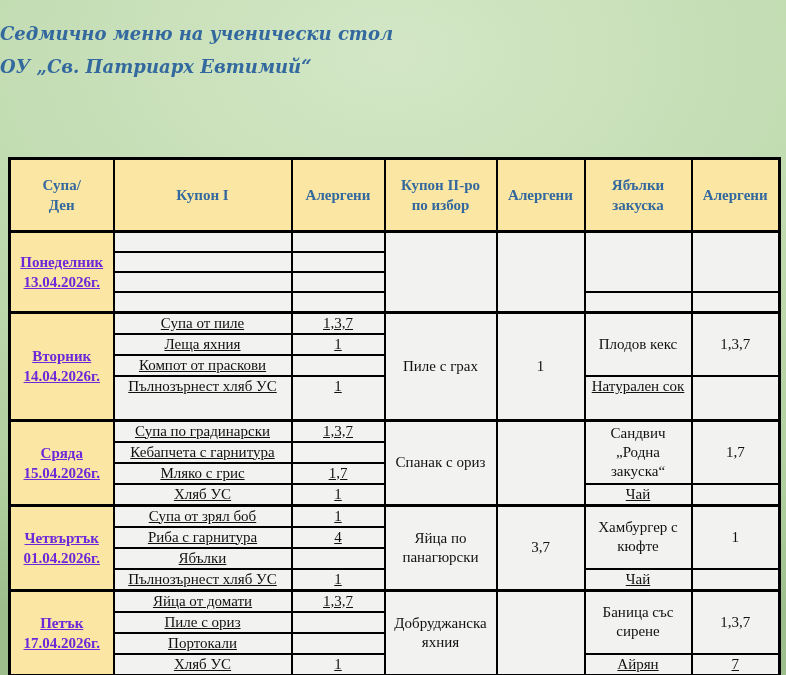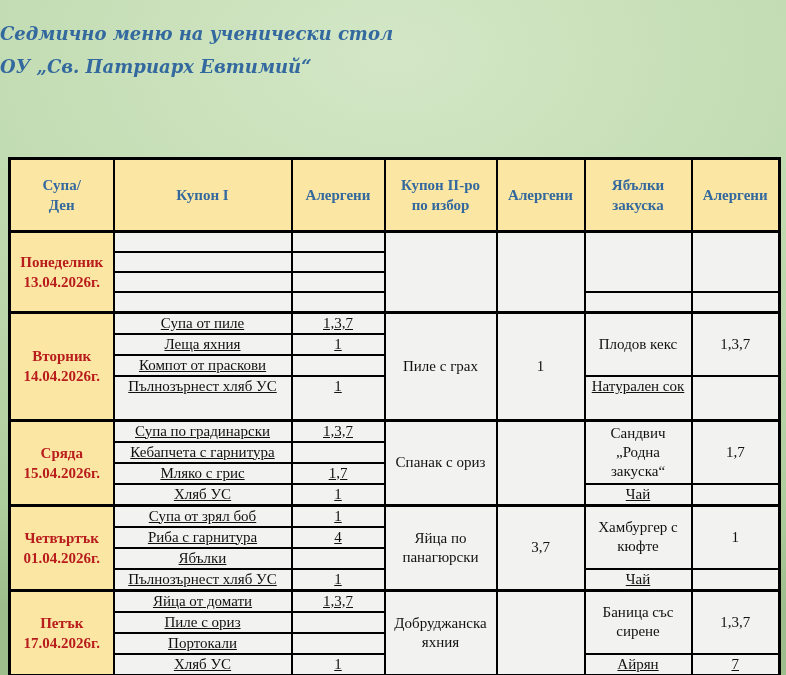--- a/index.html
+++ b/index.html
@@ -22,22 +22,22 @@
   .menu th,.menu td{
     border:2px solid #000;padding:0 2px;overflow:hidden;
     font-size:15px;text-align:center;color:#111;
   }
   .menu th{
     background:#fbe6a3;color:#33699e;font-weight:bold;
     white-space:pre-line;line-height:20px;vertical-align:middle;
     height:70px;
   }
   td.day{
-    background:#fbe6a3;color:#b91c1c;font-weight:bold;
-    vertical-align:middle;line-height:20px;
+    background:#fbe6a3;color:#6d28d9;font-weight:bold;
+    vertical-align:middle;line-height:20px;text-decoration:underline;
   }
   td.item{vertical-align:top;line-height:19px;text-decoration:underline;}
   td.big{vertical-align:middle;line-height:19px;}
   tr.block-start td{border-top-width:3px;}
   .menu tr.h20{height:20px;}
   .menu tr.h21{height:21px;}
   .menu tr.h44{height:44px;}
 </style>
 </head>
 <body>

